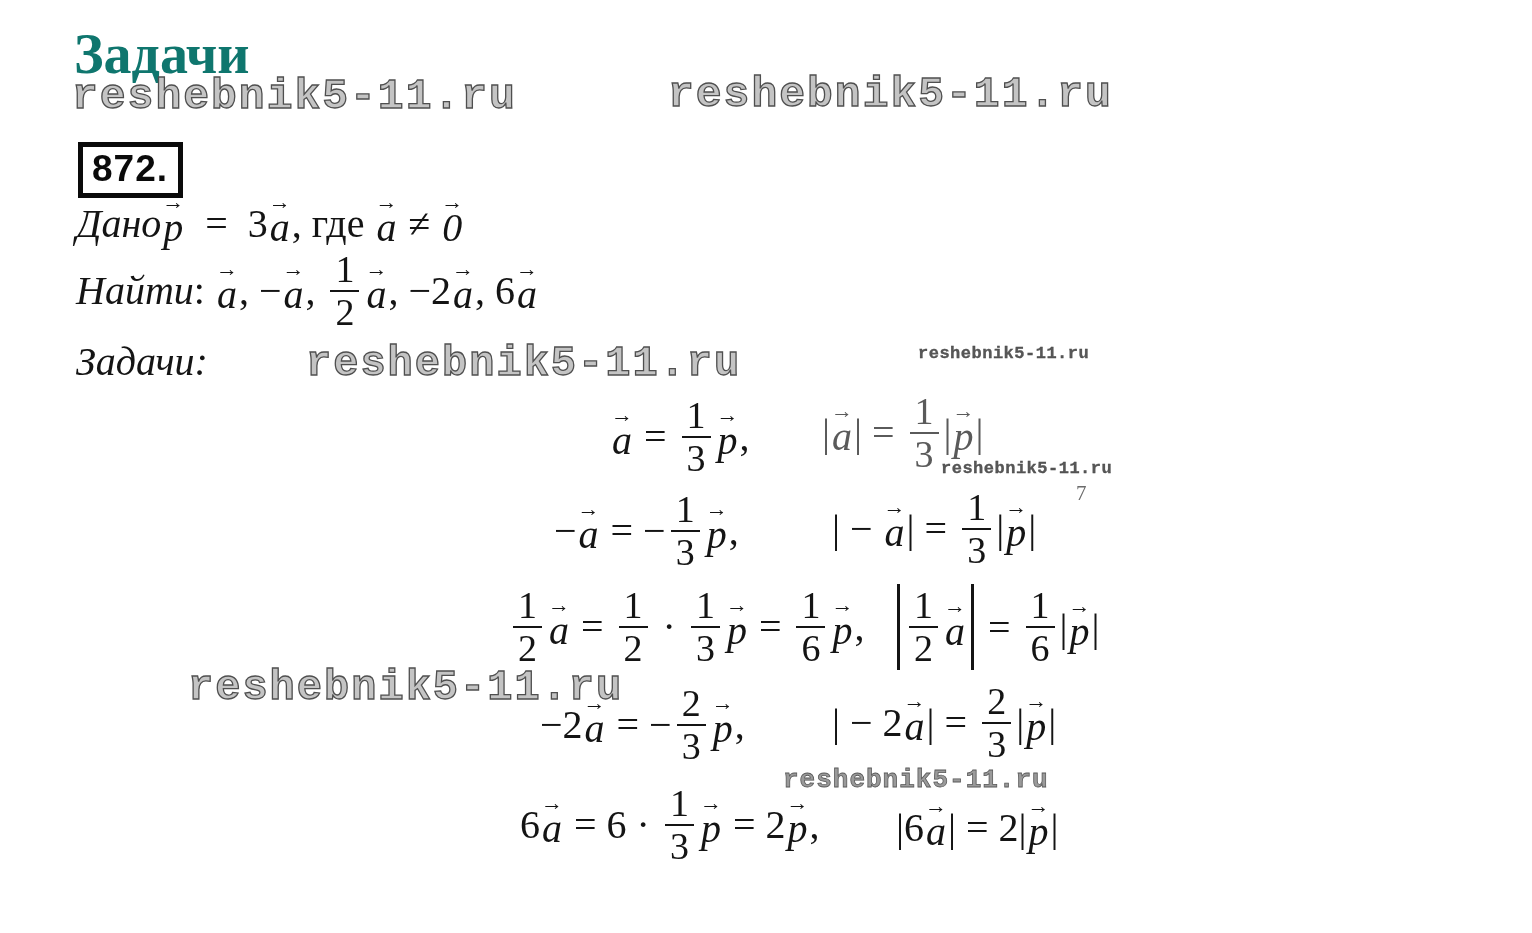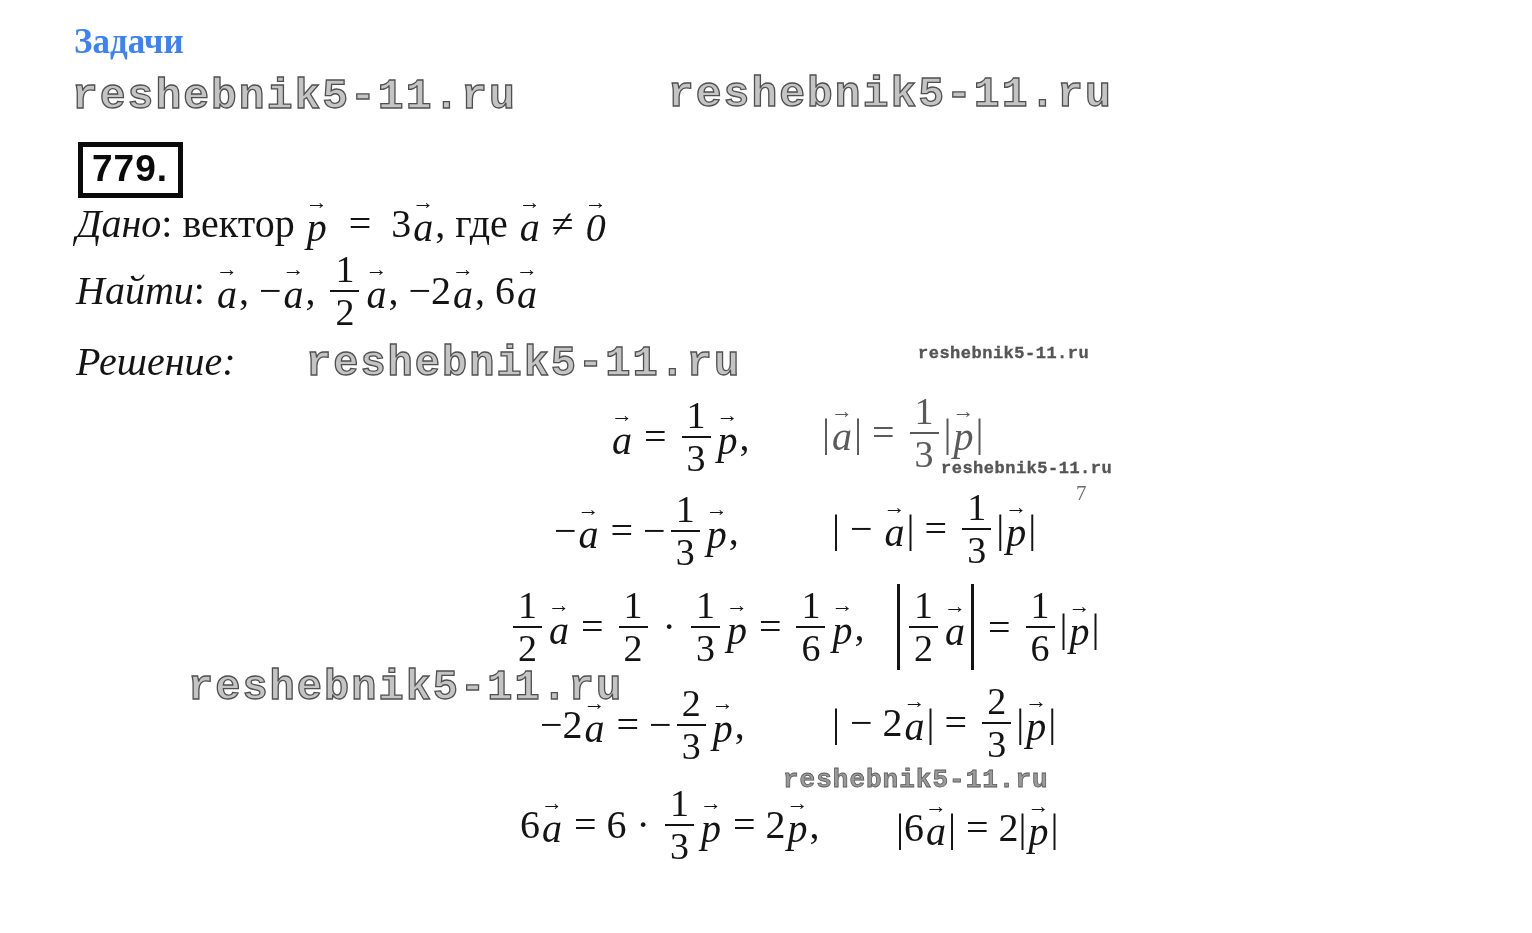--- a/index.html
+++ b/index.html
@@ -8,21 +8,21 @@
     position:relative;
     width:1532px; height:933px;
     background:#ffffff;
     overflow:hidden;
     font-family:"Liberation Serif", serif;
     color:#111;
   }
   
   .title {
     position:absolute; left:74px; top:22px;
-    font-size:35px; font-weight:bold; color:#3b82f6;
+    font-size:56px; font-weight:bold; color:#0f766e;
     font-family:"Liberation Serif", serif;
   }
   .numbox {
     position:absolute; left:78px; top:142px;
     border:5px solid #0a0a0a;
     padding:1px 10px 3px 9px;
     font-family:"Liberation Sans", sans-serif;
     font-size:37px; font-weight:bold; color:#0a0a0a;
     letter-spacing:1px;
   }
@@ -95,25 +95,24 @@
 </head>
 <body>
 
 <div class="page">
 
   <div class="title">Задачи</div>
 
   <span class="wm wm-1">reshebnik5-11.ru</span>
   <span class="wm wm-2">reshebnik5-11.ru</span>
 
-  <div class="numbox">779.</div>
+  <div class="numbox">872.</div>
 
   <div class="line given">
       <span class="mi">Дано</span>
-      <span class="mt">: вектор </span>
       <span class="vec">p</span>
       <span class="mt">  =  3</span>
       <span class="vec">a</span>
       <span class="mt">, где </span>
       <span class="vec">a</span>
       <span class="mt"> ≠ </span>
       <span class="vec">0</span>
     </div>
   <div class="line find">
       <span class="mi">Найти</span>
@@ -127,21 +126,21 @@
         <span class="den">2</span>
       </span>
       <span class="vec">a</span>
       <span class="mt">, −2</span>
       <span class="vec">a</span>
       <span class="mt">, 6</span>
       <span class="vec">a</span>
     </div>
 
   <div class="line sol">
-    <span class="mi">Решение:</span>
+    <span class="mi">Задачи:</span>
   </div>
 
   <span class="wm wm-3">reshebnik5-11.ru</span>
   <span class="wm wm-s wm-4">reshebnik5-11.ru</span>
   <span class="wm wm-s wm-5">reshebnik5-11.ru</span>
   <span class="wm wm-6">reshebnik5-11.ru</span>
   <span class="wm wm-7">reshebnik5-11.ru</span>
 
   <span class="artifact">7</span>
 

